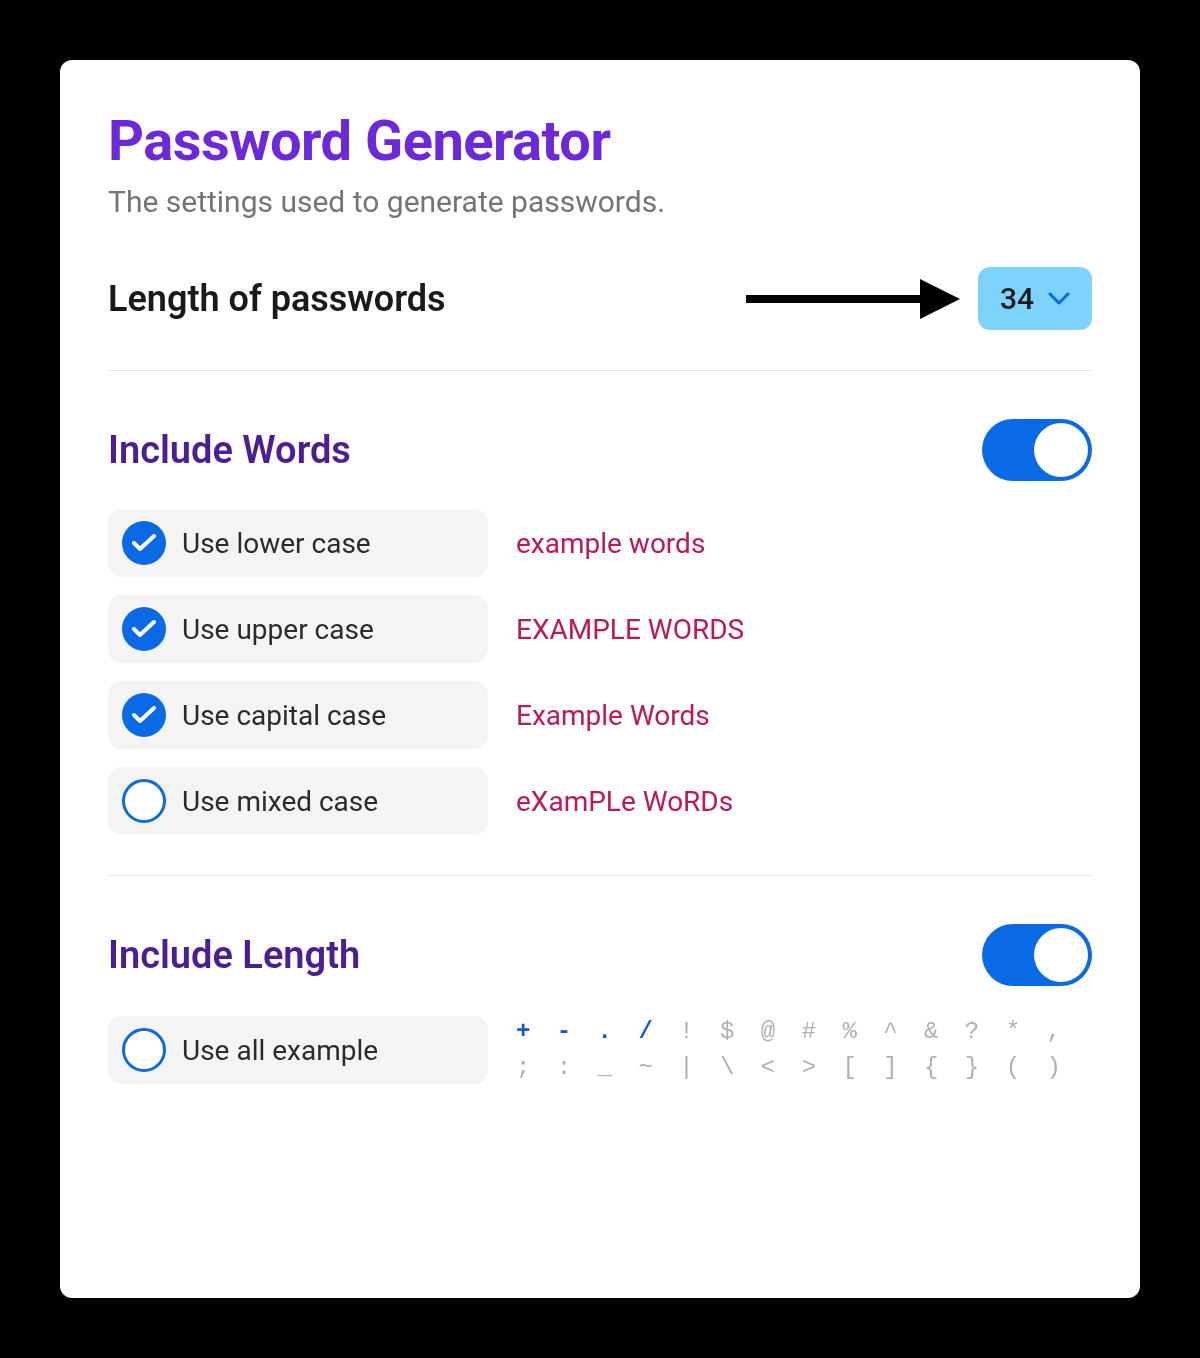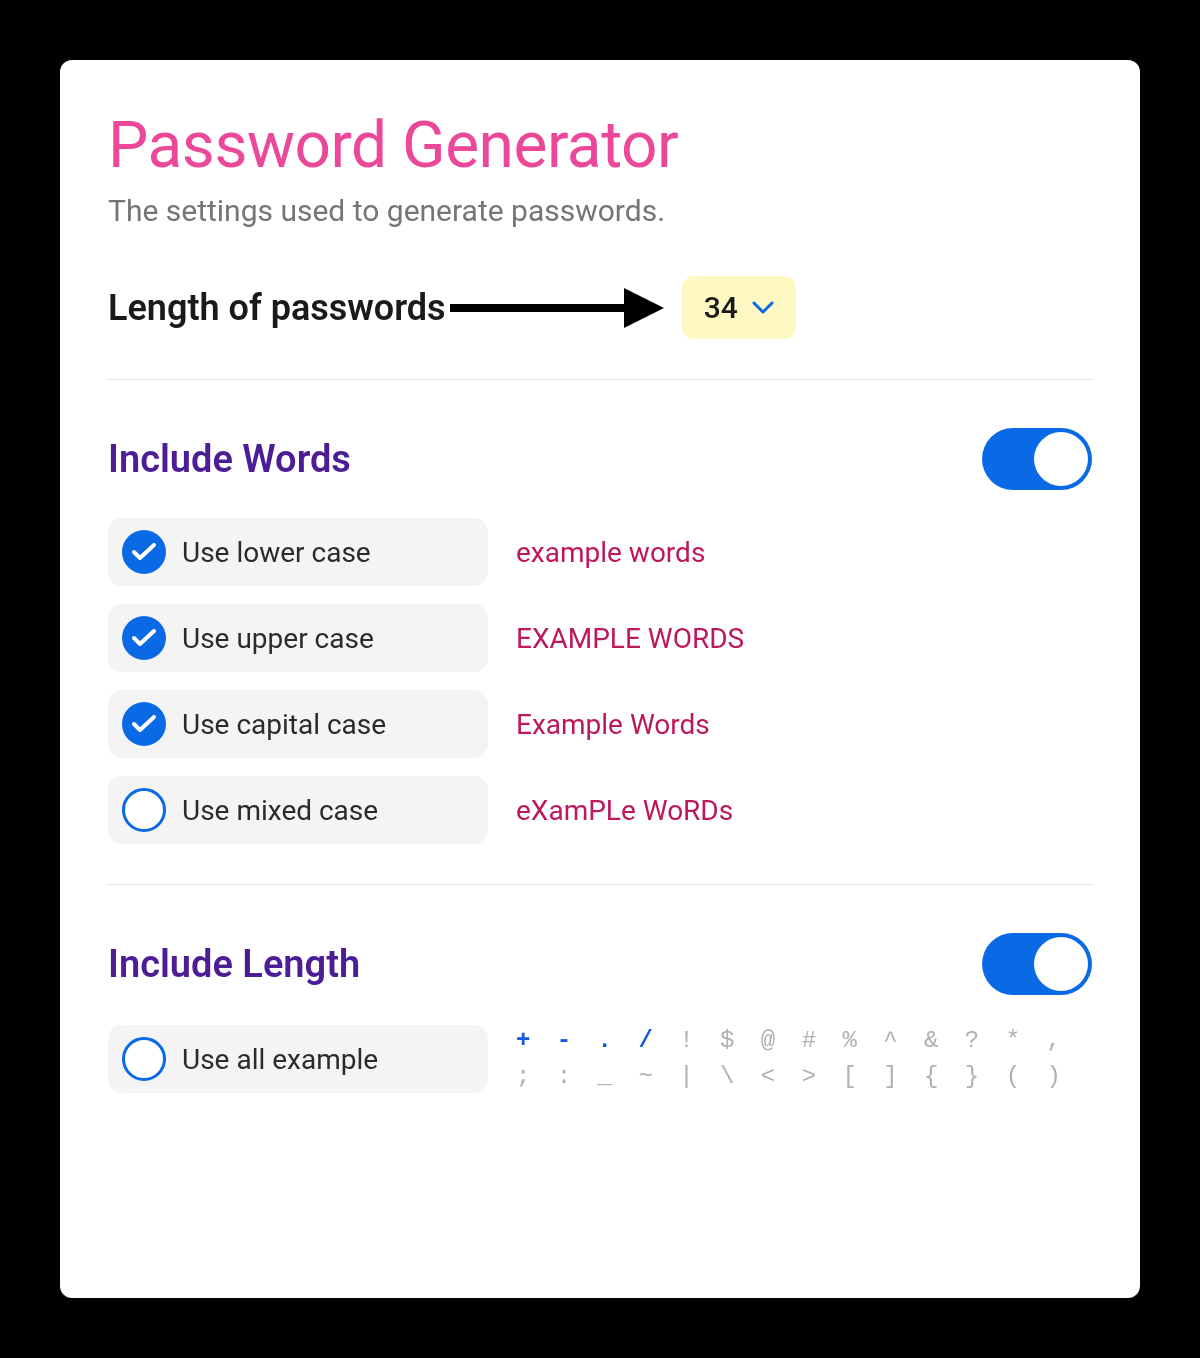--- a/index.html
+++ b/index.html
@@ -15,52 +15,53 @@
     padding: 60px;
   }
   .panel {
     background: #fff;
     border-radius: 12px;
     padding: 48px 48px 40px 48px;
     height: 100%;
     overflow: hidden;
   }
   .title {
-    font-size: 64px;
-    font-weight: 400;
-    color: #ec4899;
+    font-size: 56px;
+    font-weight: 700;
+    color: #6d28d9;
     letter-spacing: -0.5px;
   }
   .subtitle {
     font-size: 30px;
     color: #757575;
     margin-top: 10px;
     font-weight: 400;
   }
   .row {
     display: flex;
     align-items: center;
+    justify-content: space-between;
     margin-top: 48px;
   }
   .row-label {
     font-size: 36px;
     font-weight: 600;
     color: #1a1a1a;
   }
   .arrow-wrap {
     display: flex;
     align-items: center;
     gap: 16px;
   }
   .arrow {
     width: 220px;
     height: 48px;
   }
   .length-select {
-    background: #fef9c3;
+    background: #7dd3fc;
     border-radius: 12px;
     padding: 14px 22px;
     display: flex;
     align-items: center;
     gap: 14px;
     font-size: 30px;
     font-weight: 500;
     color: #1a1a1a;
   }
   .chevron {

